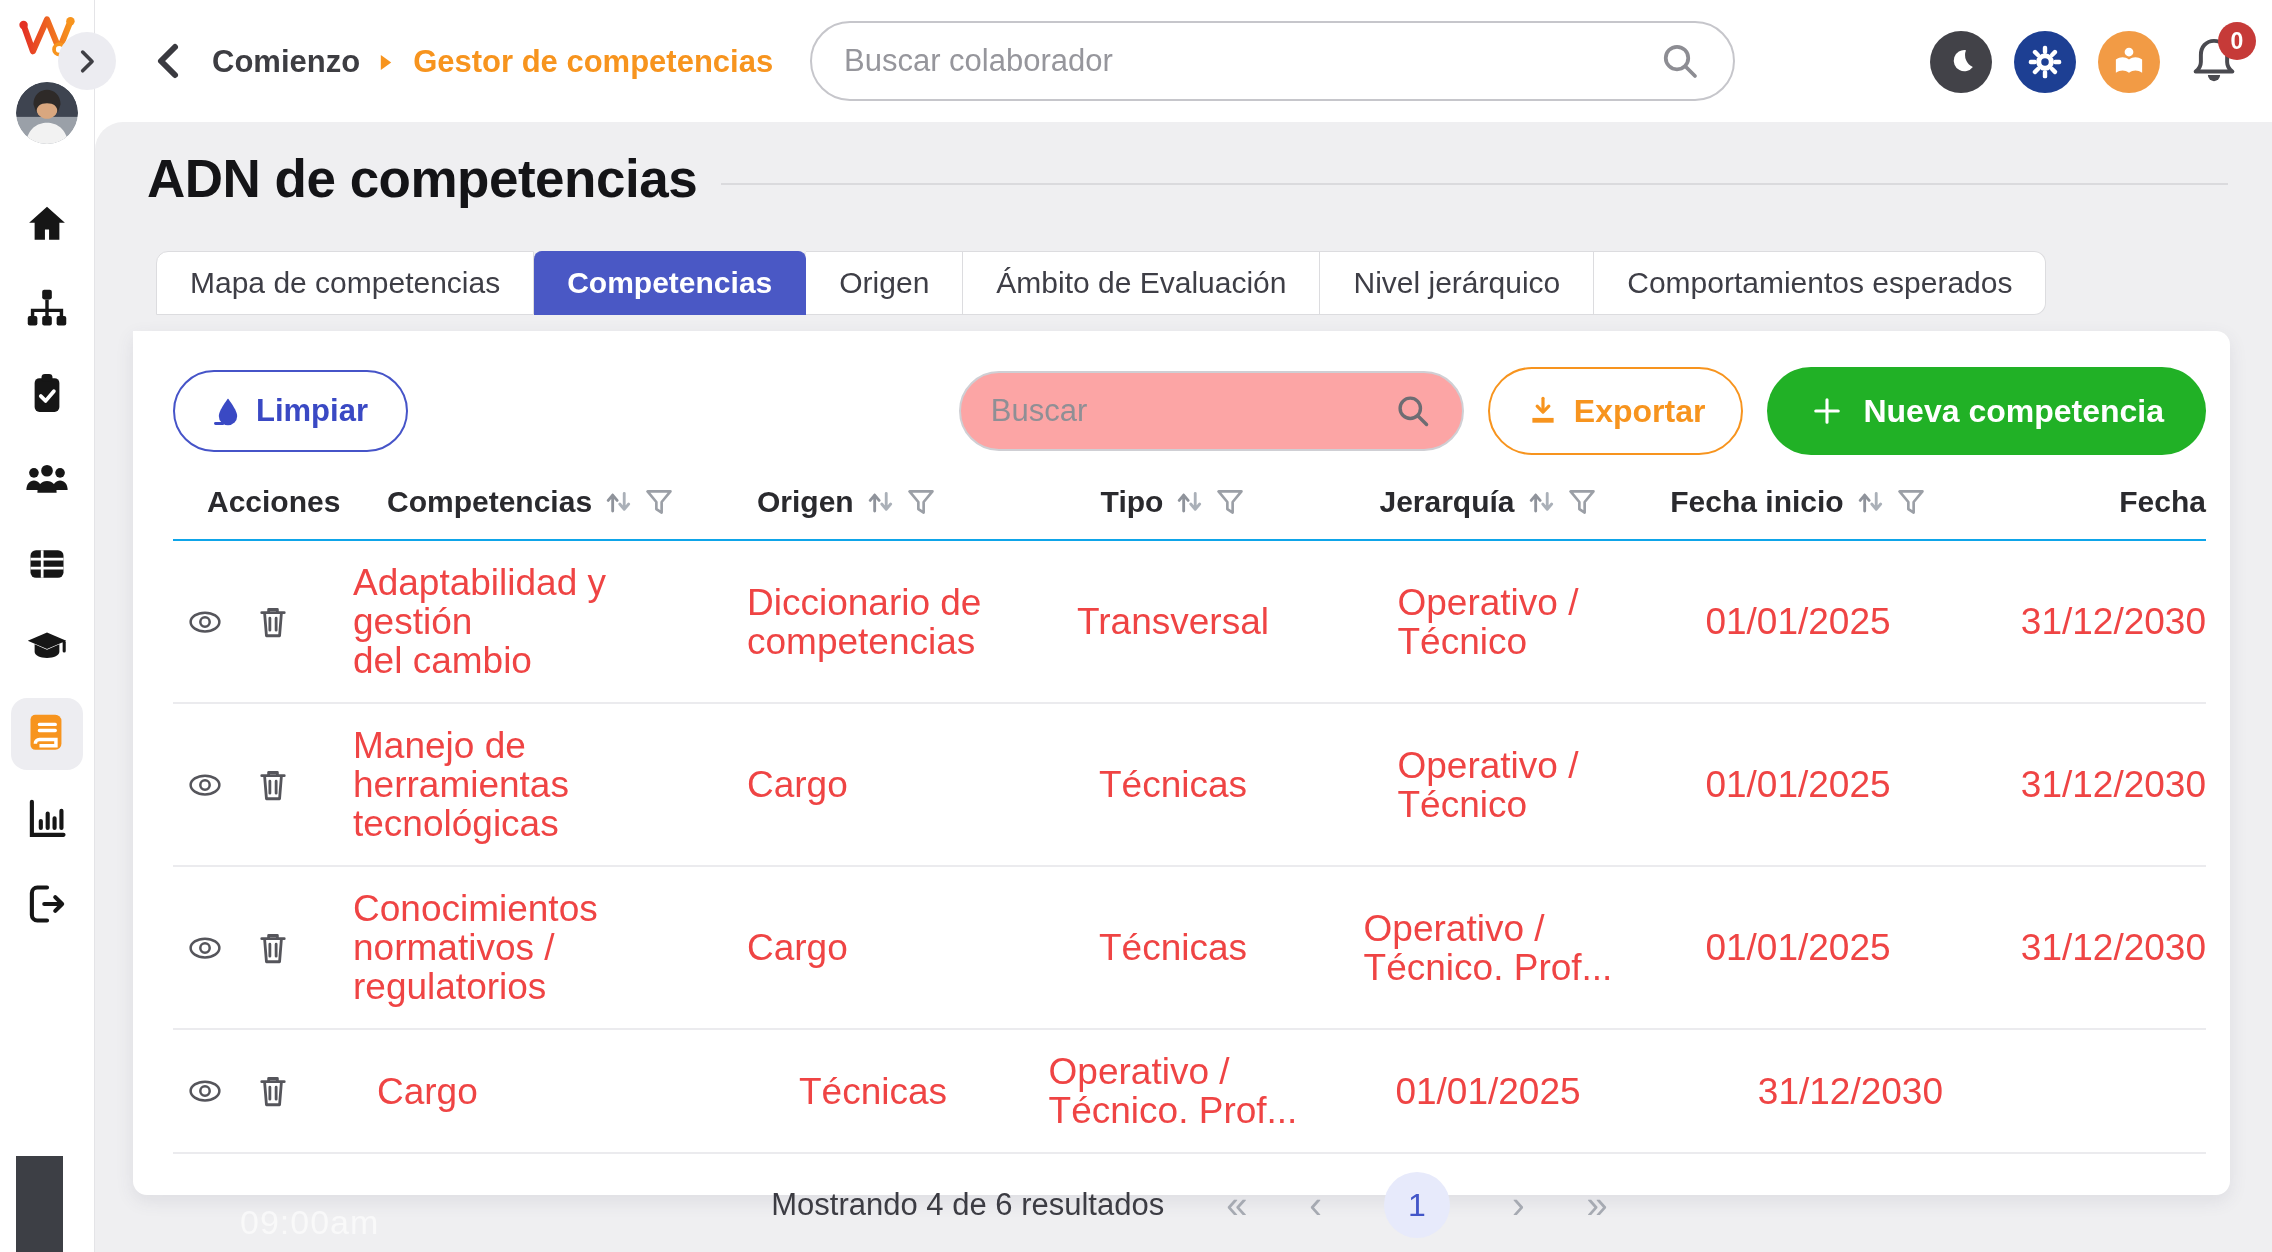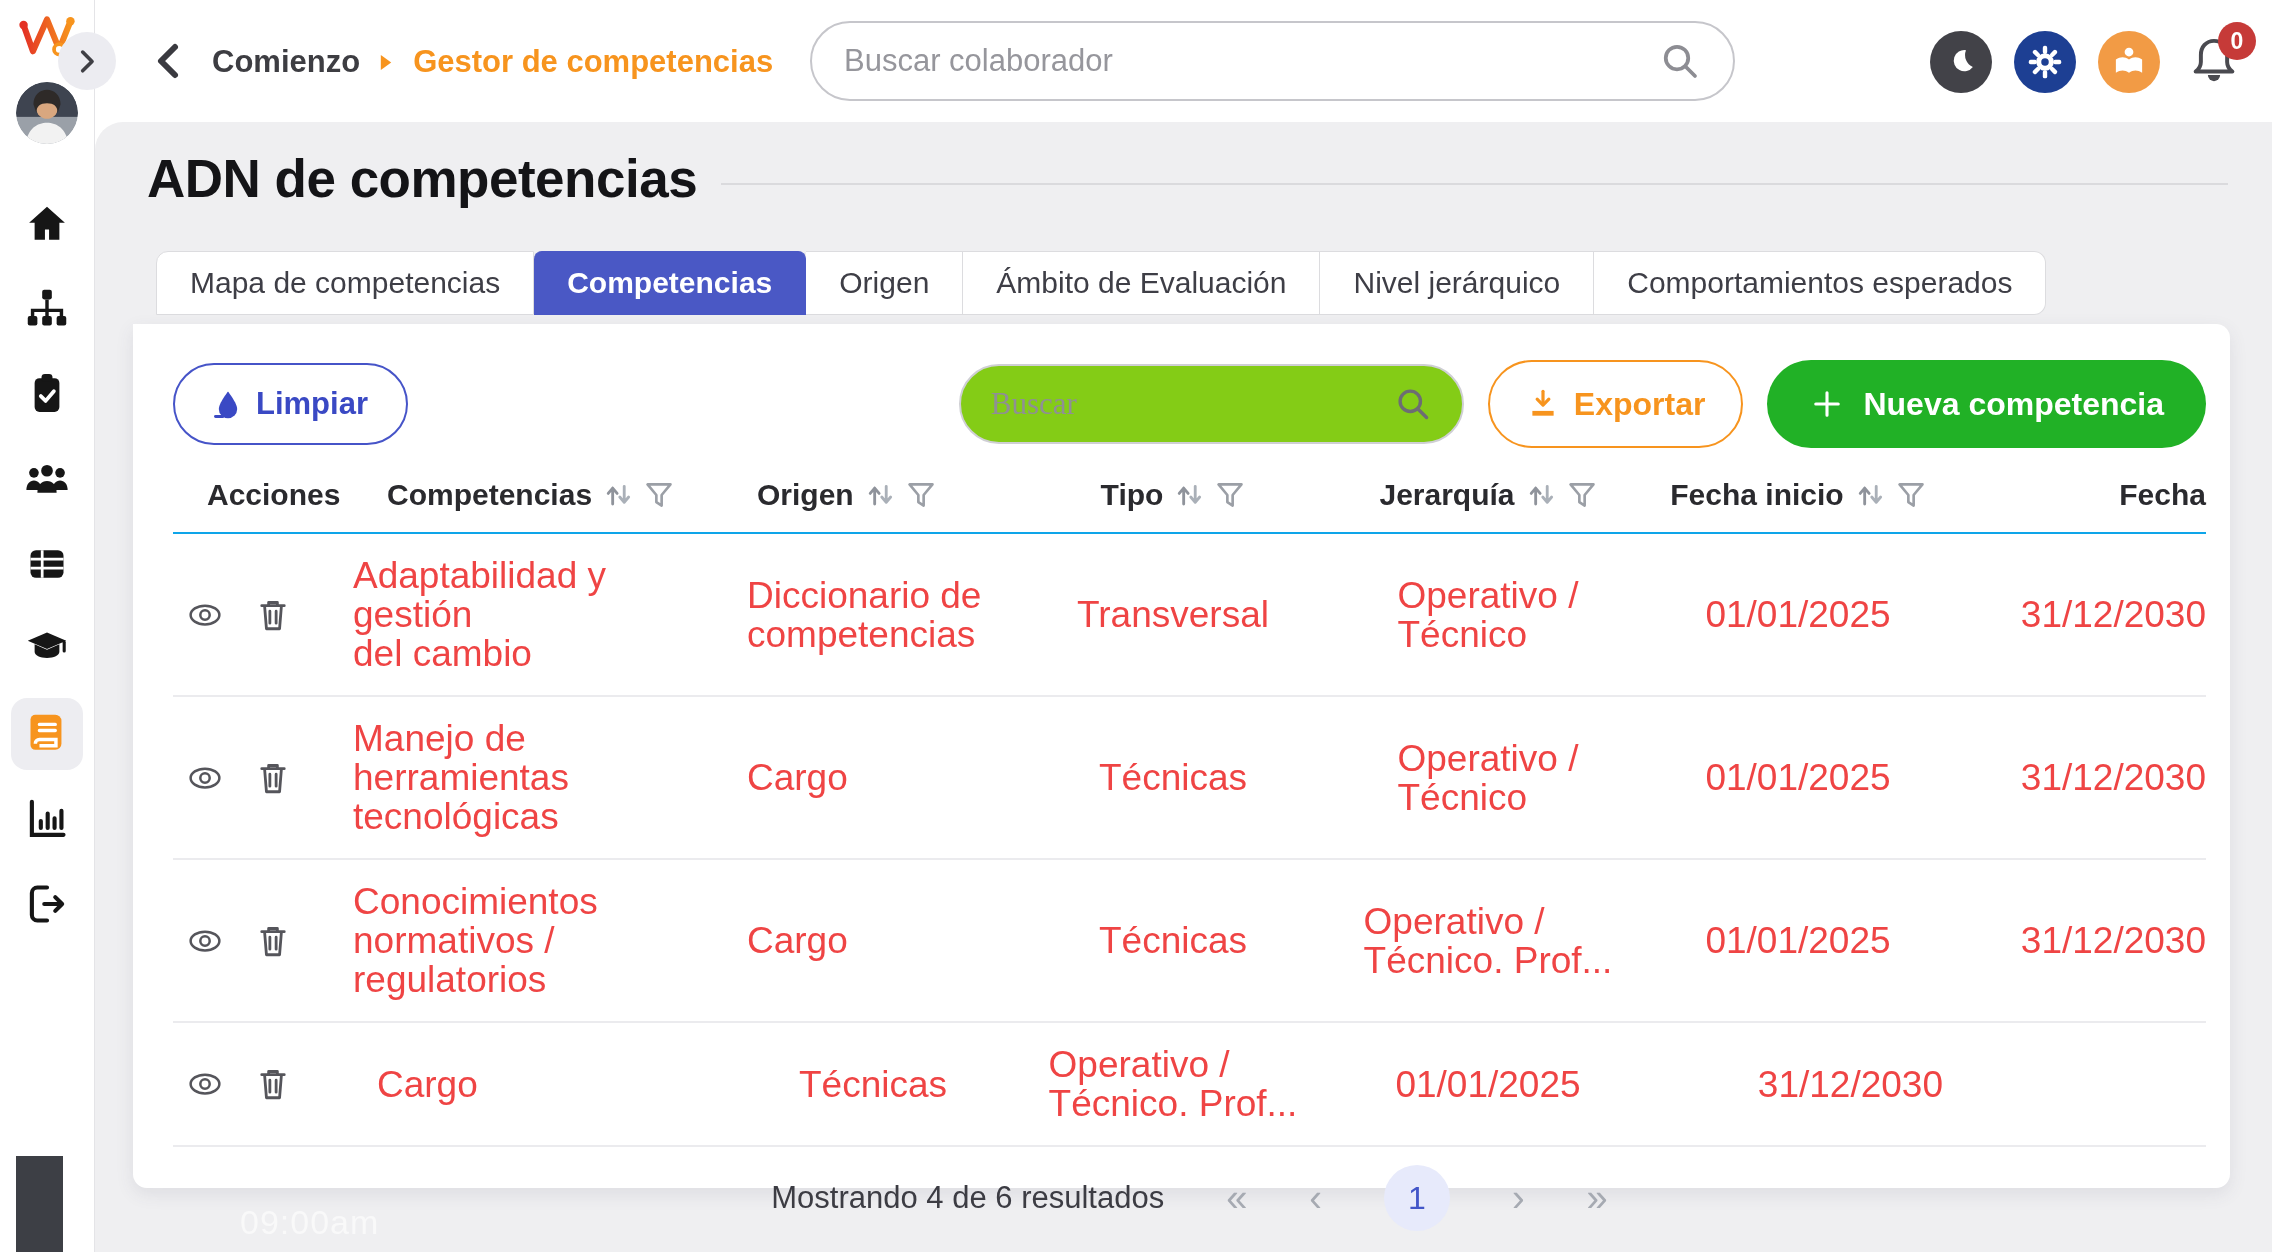--- a/index.html
+++ b/index.html
@@ -43,39 +43,39 @@
                 background:#c63a38; color:#fff; font-size:23px; font-weight:700; display:flex;
                 align-items:center; justify-content:center; }
 
   
   .content { position:absolute; left:95px; top:122px; right:0; bottom:0; background:#efeff1;
              border-top-left-radius:28px; }
   .title-row { display:flex; align-items:center; margin:26px 44px 0 52px; }
   .page-title { font-size:53px; font-weight:800; color:#141417; letter-spacing:-0.5px; }
   .title-line { flex:1; height:2px; background:#dadadd; margin-left:24px; margin-top:10px; }
 
-  .tabs { display:flex; margin:42px 0 9px 38px;padding-left:23px; }
+  .tabs { display:flex; margin:42px 0 16px 38px;padding-left:23px; }
   .tab { background:#fff; border:1px solid #dcdcdf; border-left:none; height:64px; padding:0 33px;
          display:flex; align-items:center; font-size:30px; color:#3e3e46; cursor:pointer; }
   .tab:first-child { border-left:1px solid #dcdcdf; border-top-left-radius:12px; }
   .tab:last-child { border-top-right-radius:12px; border-bottom-right-radius:12px; }
   .tab.active { background:#4a58c5; border-color:#4a58c5; color:#fff; font-weight:600; border-radius:8px 8px 0 0; }
 
   .card { margin:0 42px 0 38px; height:864px; background:#fff; border-radius:0 14px 14px 14px;
           box-shadow:0 6px 18px rgba(70,70,95,.10); padding:0 24px 0 40px; position:relative; }
 
   
   .toolbar { display:flex; align-items:center; gap:24px; padding-top:36px; }
   .btn { display:flex; align-items:center; justify-content:center; cursor:pointer; font-family:inherit; }
   .btn-clear { height:82px; padding:0 38px; gap:13px; background:#fff; border:2.5px solid #4654c8;
                border-radius:41px; color:#3a49c4; font-size:31px; font-weight:700; }
   .btn-clear svg { width:30px; height:30px; }
   .toolbar-spacer { flex:1; }
-  .search-small { width:505px; height:80px; border:2px solid #cfcfd4; border-radius:40px; background:#84cc16;
-                  display:flex; align-items:center; padding:0 30px;font-family:Liberation Serif, serif; }
+  .search-small { width:505px; height:80px; border:2px solid #cfcfd4; border-radius:40px; background:#fca5a5;
+                  display:flex; align-items:center; padding:0 30px; }
   .search-small input { flex:1; border:none; outline:none; font-size:31px; color:#44444a; font-family:inherit; background:transparent; }
   .search-small input::placeholder { color:#8f8f95; }
   .btn-export { height:88px; padding:0 36px; gap:14px; background:#fff; border:2.5px solid #f7941e;
                 border-radius:44px; color:#f7941e; font-size:32px; font-weight:700; }
   .btn-export svg { width:34px; height:34px; }
   .btn-new { height:88px; padding:0 42px; gap:18px; background:#21b126; border:none; border-radius:44px;
              color:#fff; font-size:32px; font-weight:700; }
   .btn-new svg { width:36px; height:36px; }
 
   

